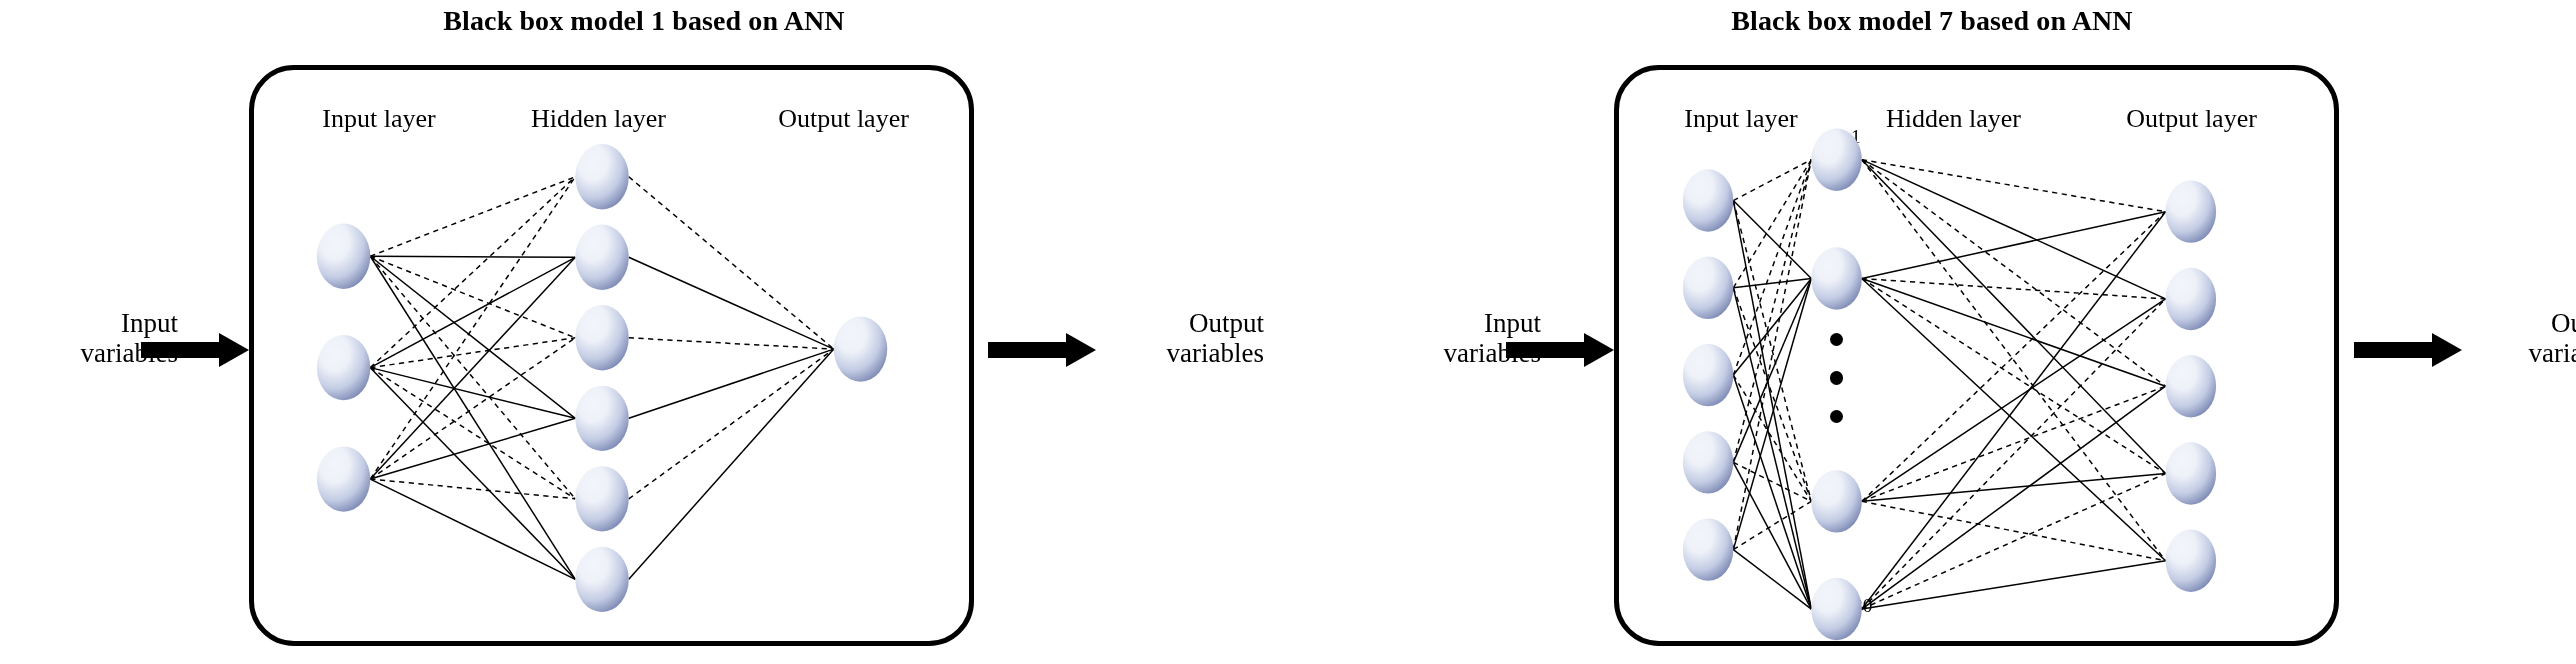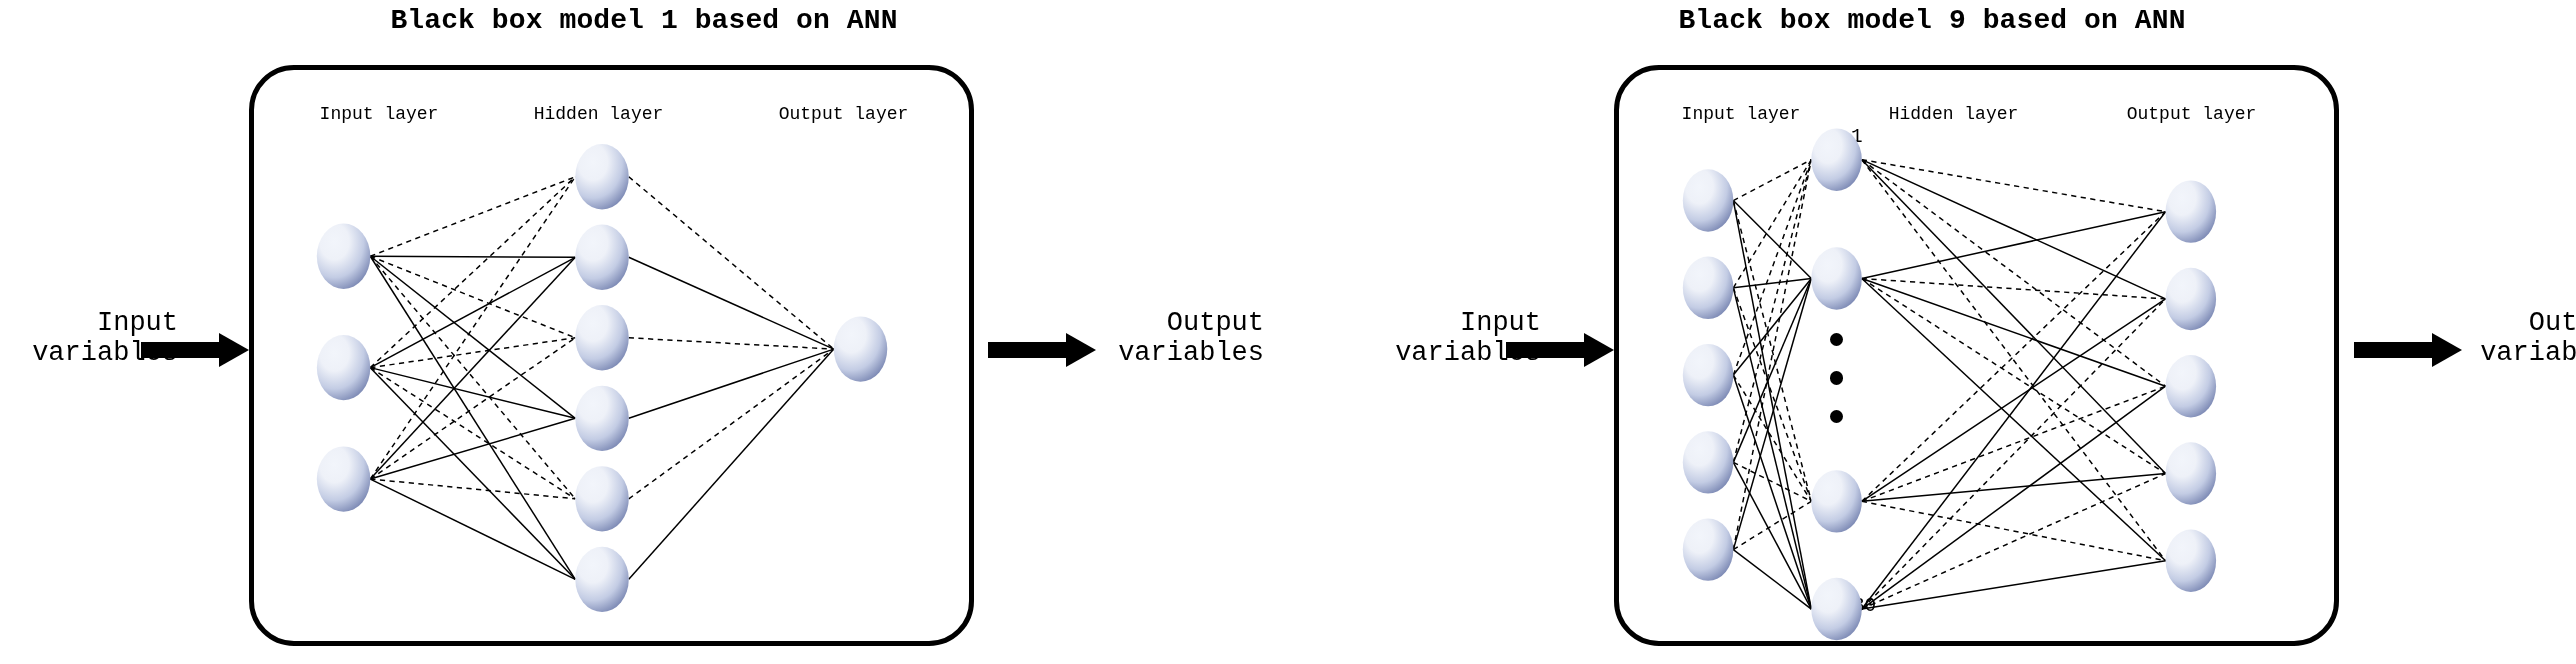--- a/index.html
+++ b/index.html
@@ -13,21 +13,20 @@
     height: 664px;
     font-family: "Liberation Serif", "DejaVu Serif", serif;
     color: #000000;
     overflow: hidden;
   }
   #figure {
     position: relative;
     width: 2576px;
     height: 664px;
     background: #ffffff;
-    font-family: Liberation Mono, monospace;
   }
   .panel {
     position: absolute;
     top: 0;
     width: 1288px;
     height: 664px;
   }
   #panel-1 { left: 0; }
   #panel-2 { left: 1288px; }
 
@@ -49,21 +48,21 @@
     border: 5.2px solid #000000;
     border-radius: 45px;
     background: #ffffff;
     box-sizing: border-box;
   }
   #box-1 { left: 249px;  top: 65px; width: 725px;  height: 581px; }
   #box-2 { left: 1614px; top: 65px; width: 725px;  height: 581px; }
 
   .layer-label {
     position: absolute;
-    font-size: 18px;
+    font-size: 26px;
     white-space: nowrap;
     text-align: center;
   }
 
   
   .side-caption {
     position: absolute;
     font-size: 27px;
     line-height: 1.12;
     text-align: right;
@@ -195,21 +194,21 @@
         <ellipse cx="810" cy="454.8" rx="36" ry="44" fill="url(#nodegrad1)"></ellipse>
         <ellipse cx="810" cy="563.2" rx="36" ry="44" fill="url(#nodegrad1)"></ellipse>
         <ellipse cx="810" cy="671.6" rx="36" ry="44" fill="url(#nodegrad1)"></ellipse>
         <ellipse cx="810" cy="780" rx="36" ry="44" fill="url(#nodegrad1)"></ellipse>
         <ellipse cx="1158" cy="470" rx="36" ry="44" fill="url(#nodegrad1)"></ellipse>
       </svg>
   </div>
 
   <div class="panel" id="panel-2">
 
-    <div class="panel-title">Black box model 9 based on ANN</div>
+    <div class="panel-title">Black box model 7 based on ANN</div>
 
     <div class="box" id="box-2" style="left:326px;"></div>
 
     <div class="layer-label" style="left:364px; top:104px; width:178px;">Input layer</div>
     <div class="layer-label" style="left:565px; top:104px; width:201px;">Hidden layer</div>
     <div class="layer-label" style="left:803px; top:104px; width:201px;">Output layer</div>
 
     <div class="side-caption" style="left:97px; top:308px; width:156px;">
       <div>Input</div>
       <div>variables</div>

